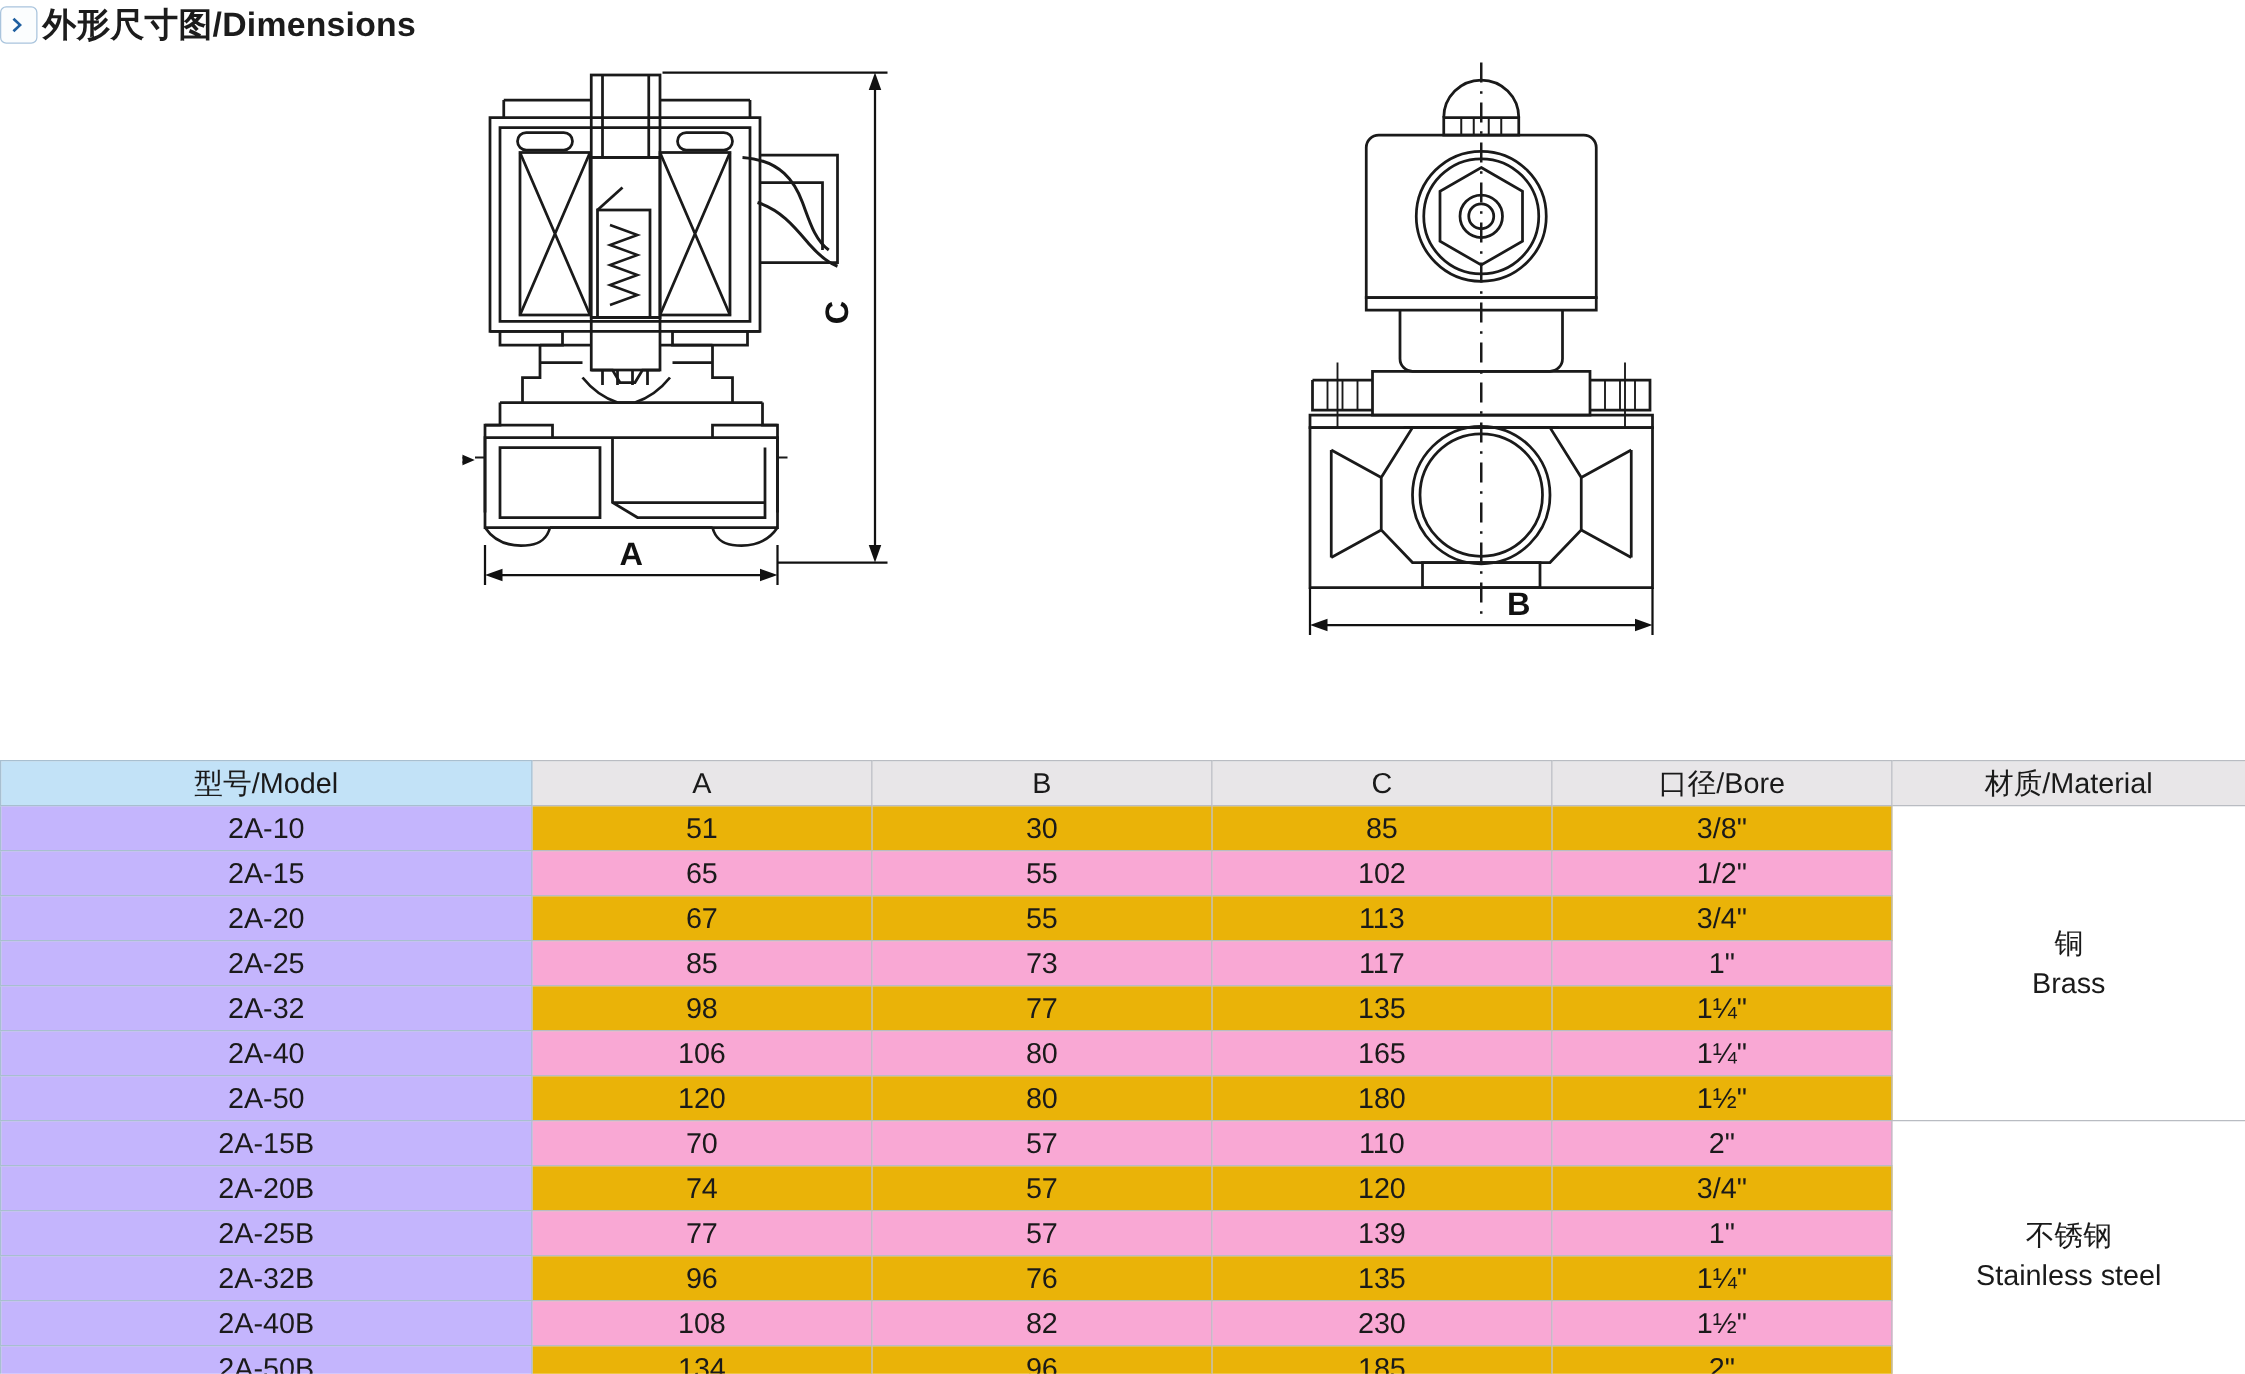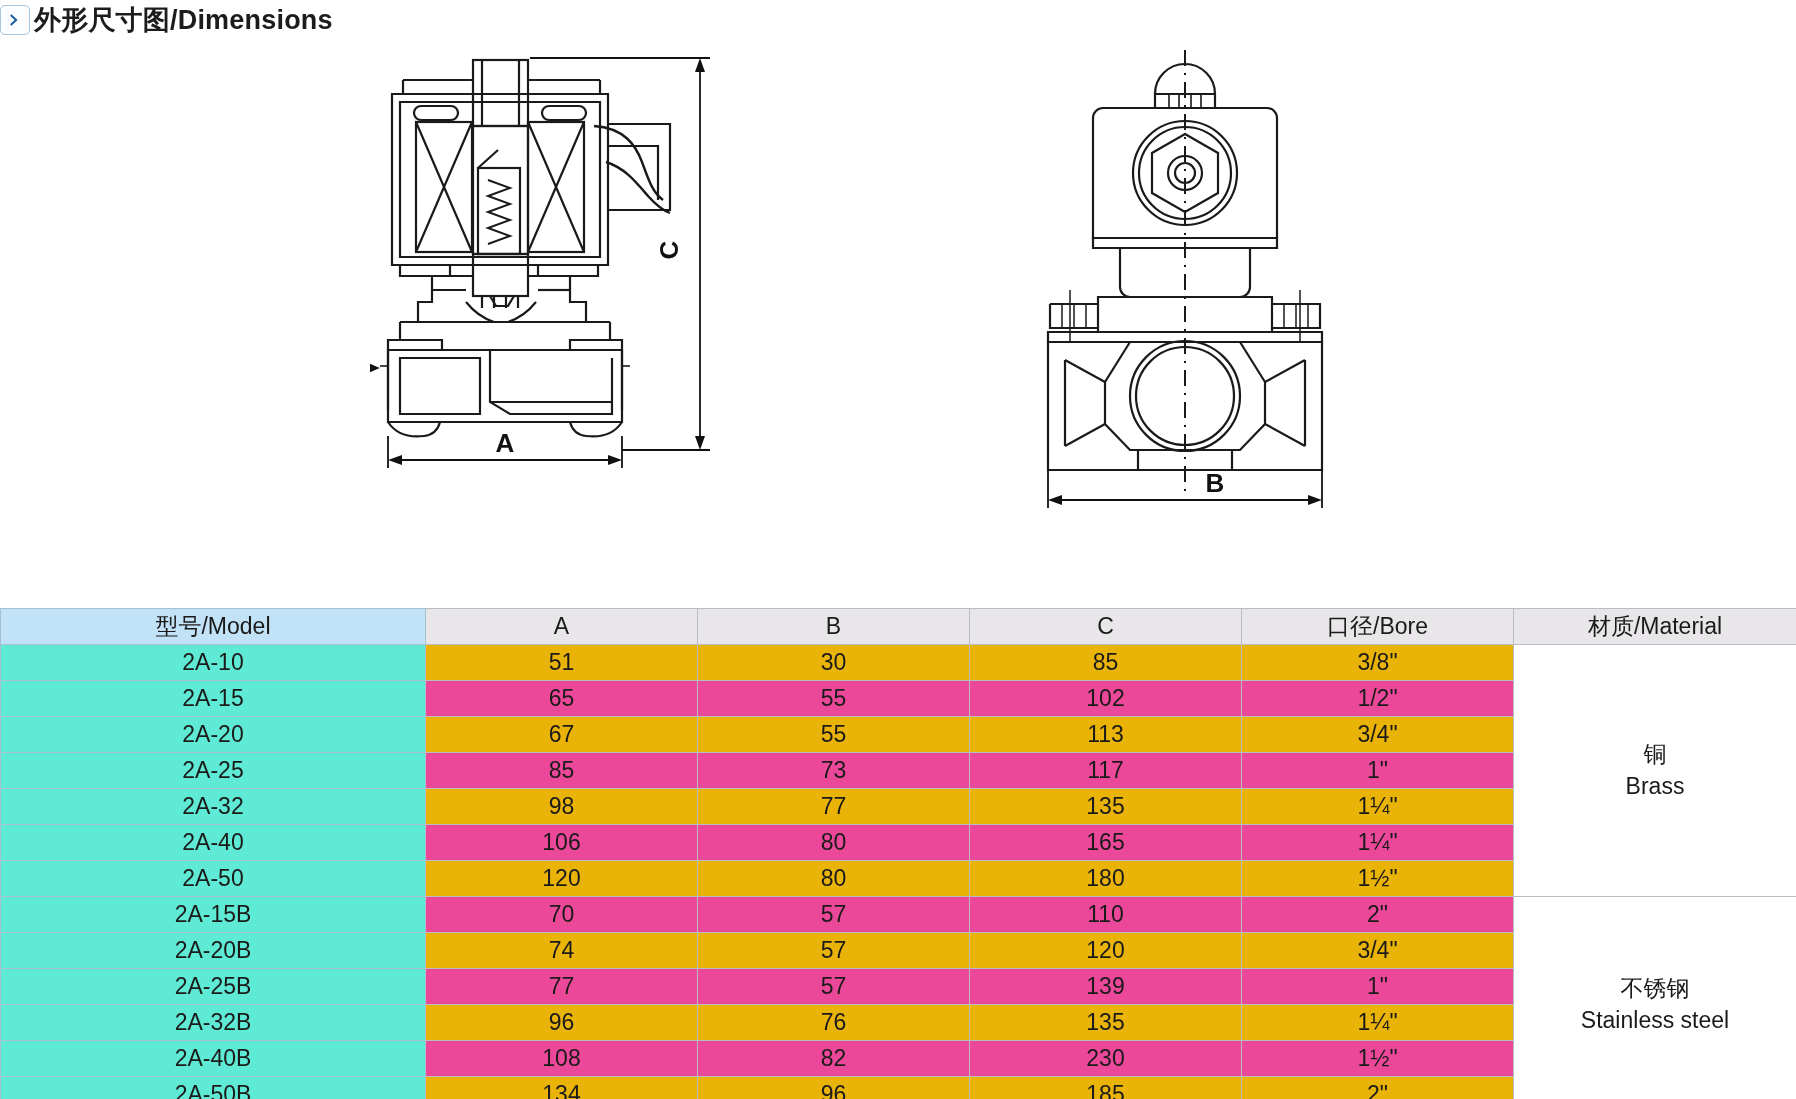--- a/index.html
+++ b/index.html
@@ -62,25 +62,25 @@
     color: #1a1a1a;
     height: 36px;
     padding: 0 4px;
     font-weight: normal;
     line-height: 1.15;
   }
   thead th { background: #e8e6e8; font-size: 23.5px; }
   thead th.model-head { background: #c2e2f7; border-color: #a8bfd0; }
 
   td.model-cell {
-    background: #5eead4;
+    background: #c4b5fd;
     border-color: #a8bfd0;
   }
   tbody tr.odd  td.val { background: #eab308; }
-  tbody tr.even td.val { background: #ec4899; }
+  tbody tr.even td.val { background: #f9a8d4; }
 
   td.material-cell {
     background: #ffffff;
     font-size: 23px;
     line-height: 1.35;
     vertical-align: middle;
   }
   .mat-cn { display: block; }
   .mat-en { display: block; }
 

